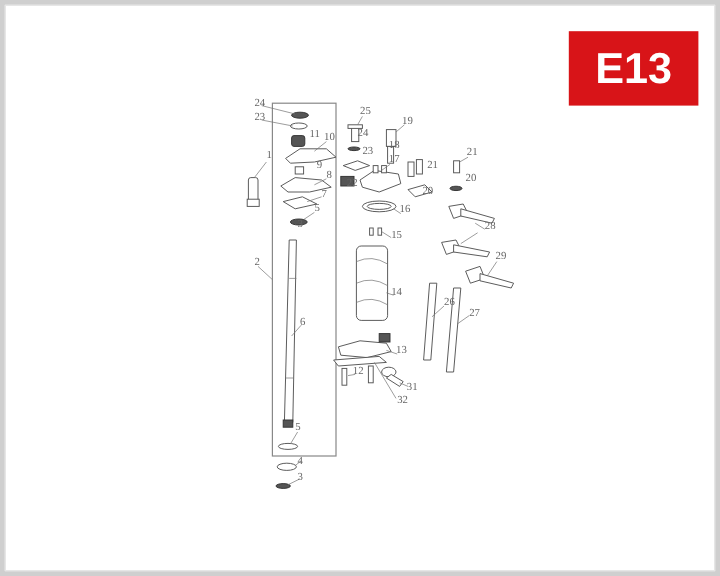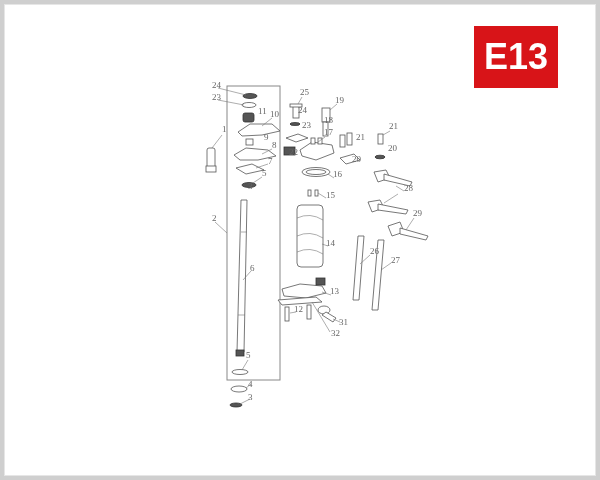--- a/index.html
+++ b/index.html
@@ -9,21 +9,21 @@
   }
   .frame {
     position: absolute; left: 0; top: 0; width: 600px; height: 480px;
     box-sizing: border-box; border: 4px solid #cfcfcf; background: #ffffff;
   }
   .frame::after {
     content: ""; position: absolute; left: 0; top: 0; right: 0; bottom: 0;
     border: 1px solid #e6e6e6;
   }
   .badge {
-    position: absolute; left: 474px; top: 26px; width: 84px; height: 62px;
+    position: absolute; left: 474px; top: 26px; width: 108px; height: 62px;
     background: #d81418; color: #ffffff;
     font-family: "Liberation Sans", sans-serif; font-weight: bold;
     font-size: 36px; line-height: 62px; text-align: center; letter-spacing: 0px;
   }
   svg.diagram { position: absolute; left: 0; top: 0; }
   .lbl { font-family: "Liberation Serif", serif; font-size: 9px; fill: #666; }
   .ln { stroke: #777; stroke-width: 0.6; fill: none; }
   .part { stroke: #555; stroke-width: 0.8; fill: #ffffff; }
   .dark { stroke: #333; stroke-width: 0.8; fill: #555; }
   .box { stroke: #888; stroke-width: 1; fill: none; }

